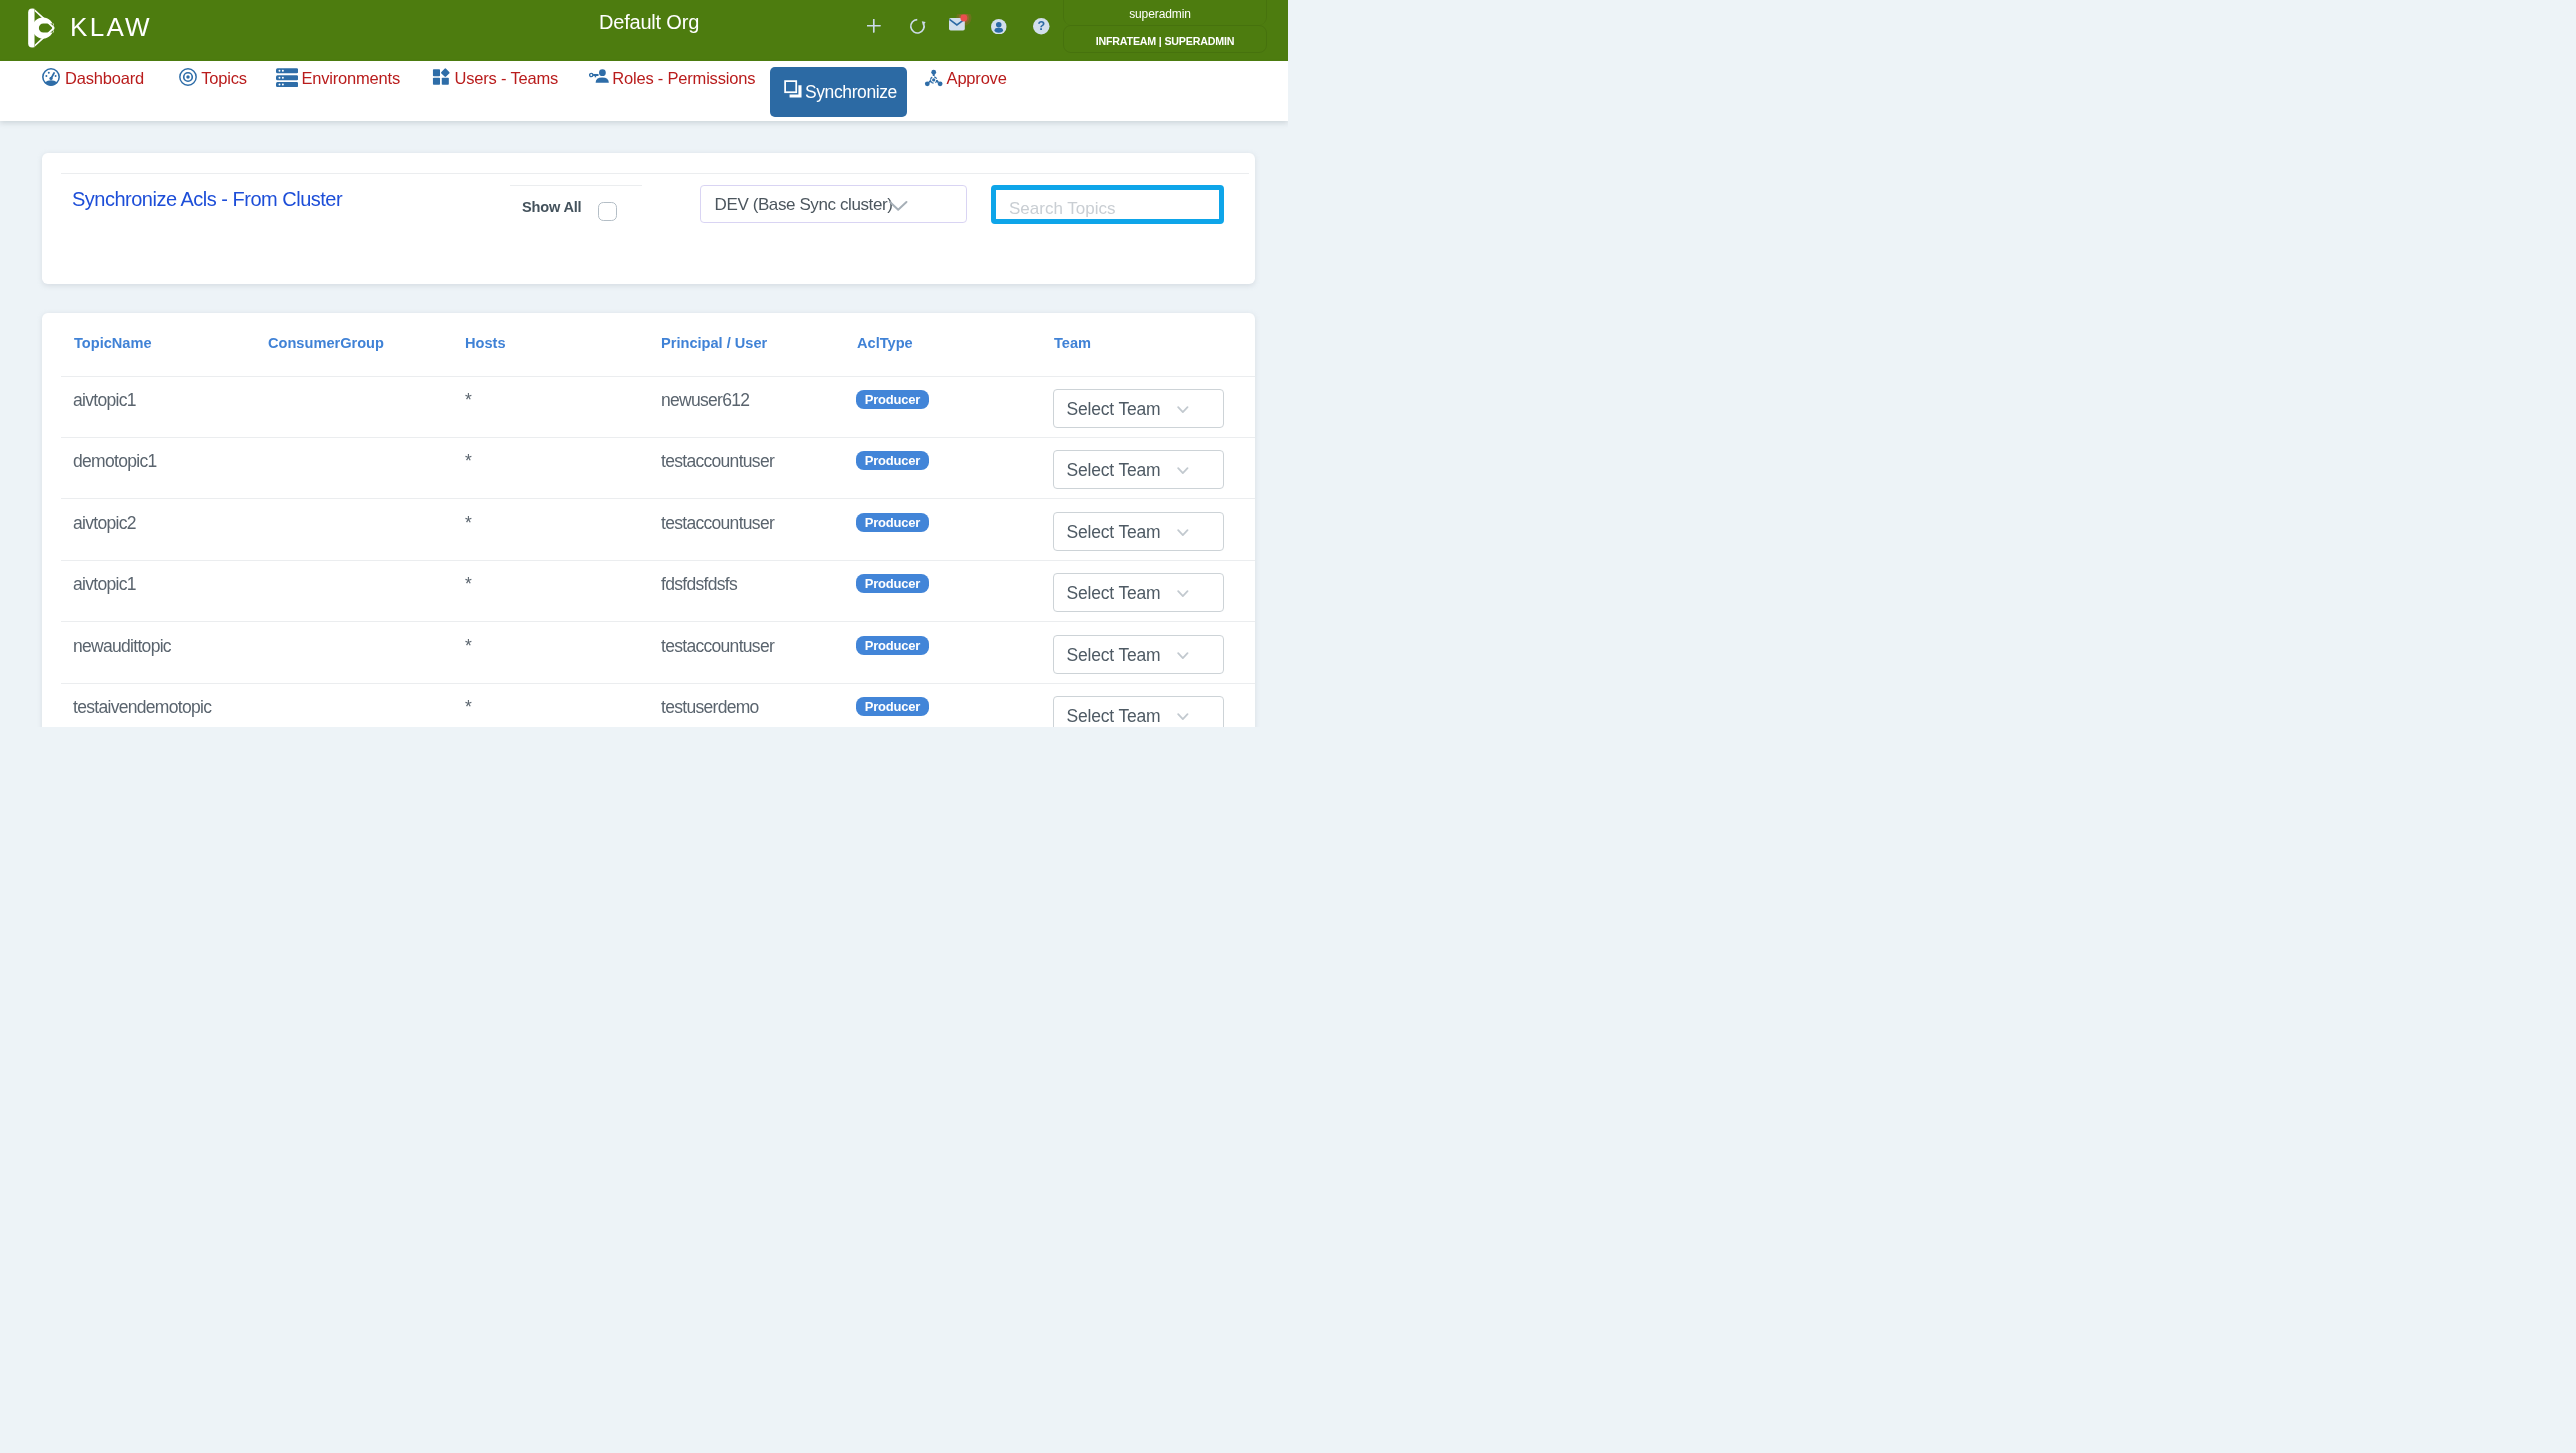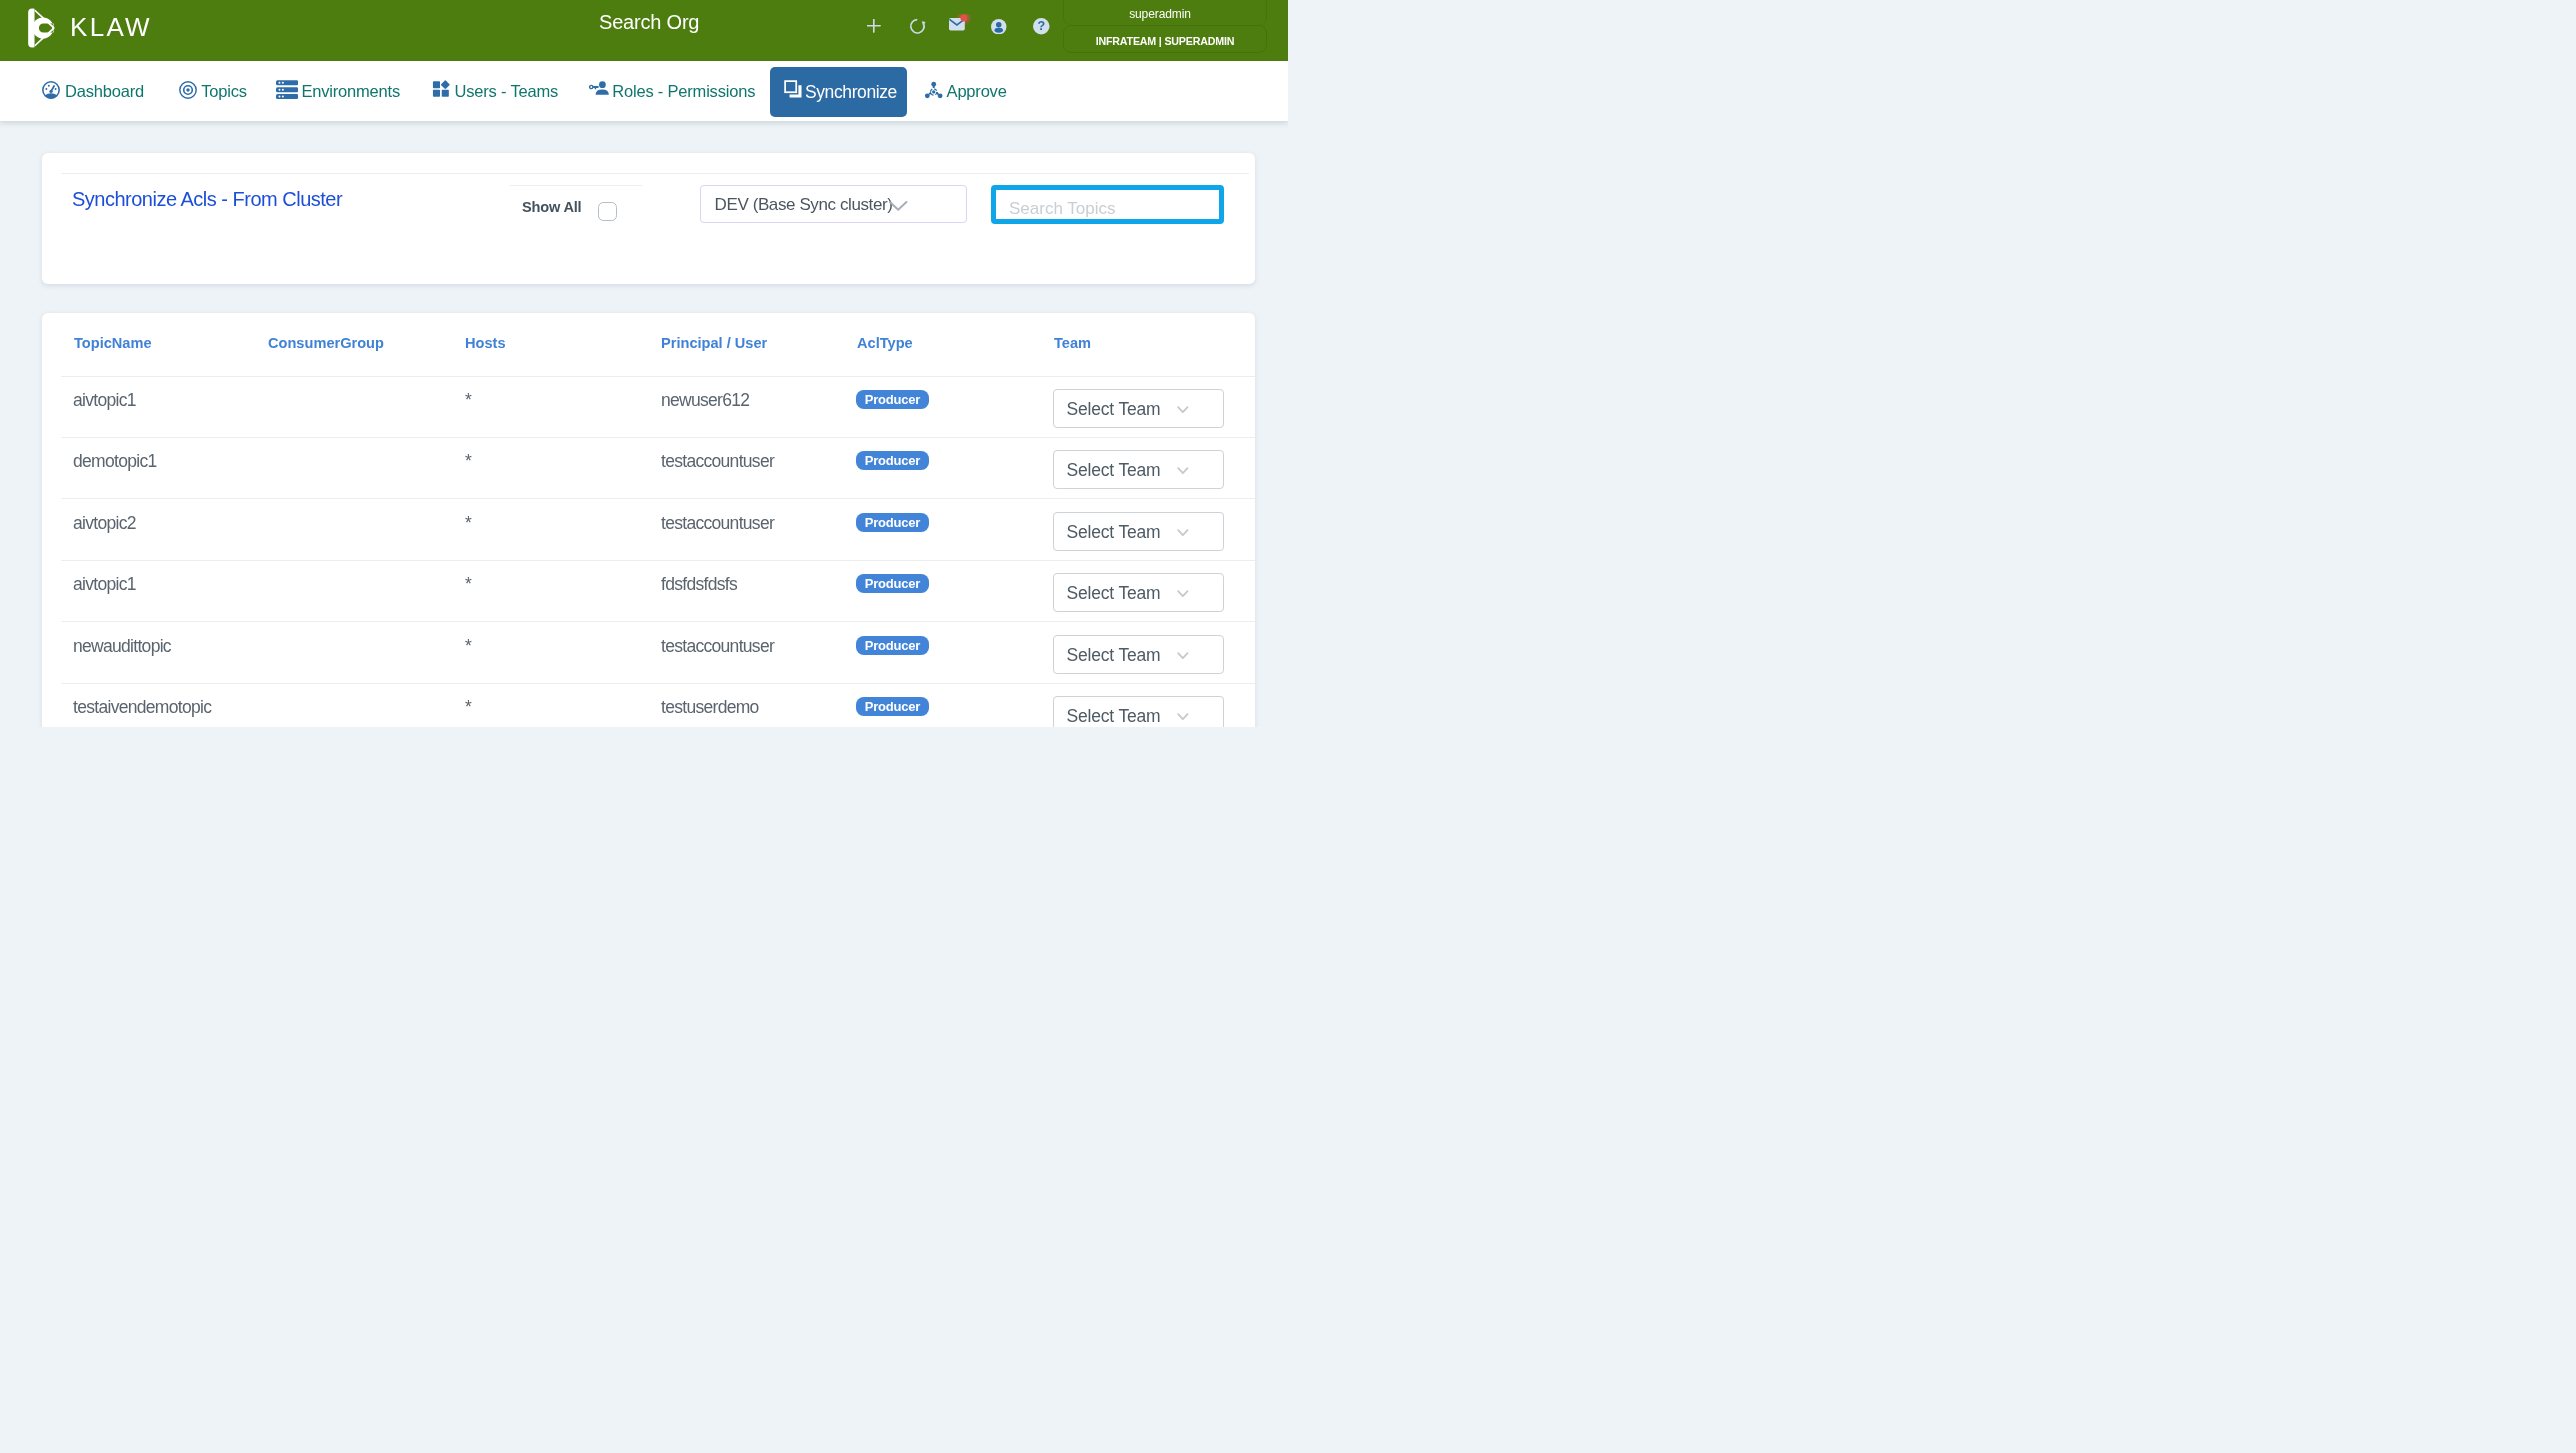--- a/index.html
+++ b/index.html
@@ -5,21 +5,21 @@
 * { margin:0; padding:0; box-sizing:border-box; }
 html,body { width:1288px; height:727px; overflow:hidden; }
 body { font-family:"Liberation Sans", sans-serif; background:#edf3f7; position:relative; }
 .hdr { position:absolute; left:0; top:0; width:1288px; height:61px; background:#4d7c0f; overflow:hidden; }
 .klaw { position:absolute; left:70px; top:12px; color:#fff; font-size:26px; letter-spacing:2.3px; font-weight:400; }
 .dorg { position:absolute; left:599px; top:11.2px; color:#fff; font-size:20px; letter-spacing:-0.2px; }
 .sadmin { position:absolute; left:1058px; top:6.8px; width:204px; text-align:center; color:#fff; font-size:12px; letter-spacing:-0.1px; white-space:nowrap; }
 .sbox1 { position:absolute; left:1063px; top:-7.8px; width:204px; height:33px; border:1px solid rgba(0,0,0,0.07); border-bottom:none; border-radius:7.8px; }
 .iteam { position:absolute; left:1063px; top:25px; width:204px; height:27.5px; border:1px solid rgba(0,0,0,0.08); border-radius:7.8px; color:#fff; font-size:10.7px; font-weight:bold; text-align:center; line-height:30px; white-space:nowrap; letter-spacing:-0.2px; }
 .nav { position:absolute; left:0; top:61px; width:1288px; height:60px; background:#fff; box-shadow:0 2.9px 4.9px rgba(120,130,140,.25); }
-.nitem { position:absolute; top:0; height:60px; display:flex; align-items:center; color:#0f766e; font-size:16.5px; letter-spacing:-0.2px; }
+.nitem { position:absolute; top:8px; height:60px; display:flex; color:#b91c1c; font-size:16.5px; letter-spacing:-0.2px; }
 .nitem svg { position:relative; top:-1.2px; }
 .ntab { position:absolute; left:770px; top:5.8px; width:137px; height:50px; background:#2c6aa4; border-radius:4.9px; color:#fff; font-size:16.5px; letter-spacing:-0.4px; }
 .ntab span { position:absolute; left:35px; top:14.8px; font-size:17.5px; }
 .card { position:absolute; background:#fff; border-radius:5.8px; box-shadow:0 1.9px 4.9px rgba(150,160,170,.25); }
 #card1 { left:42px; top:153px; width:1213px; height:131px; }
 #card2 { left:42px; top:313px; width:1213px; height:486px; }
 .line { position:absolute; height:1px; background:#ebedef; }
 .title { position:absolute; left:30px; top:35px; color:#1d4ed8; font-size:20px; font-weight:500; letter-spacing:-0.5px; }
 .showall { position:absolute; left:480px; top:46px; color:#44525c; font-size:14.6px; font-weight:bold; letter-spacing:-0.2px; }
 .chk { position:absolute; left:556px; top:49px; width:18.5px; height:18.5px; border:1.5px solid #b4bec6; border-radius:5.3px; }
@@ -40,21 +40,21 @@
 </style>
 </head>
 <body>
 <div class="hdr">
   <svg style="position:absolute;left:27px;top:6.8px" width="28" height="42" viewBox="0 0 29 43">
     <path d="M1.2 5.5 Q1.2 1.2 5.5 1.3 L7.8 1.6 L7.8 41.4 L5.5 41.7 Q1.2 41.8 1.2 37.5 Z" fill="#fff"></path>
     <path d="M8 2 L28.4 20.4 L28.4 22.6 L8 41 L8 38.9 L26 22.1 L26 20.9 L8 4.1 Z" fill="#fff"></path>
     <path fill-rule="evenodd" d="M16.5 10.5 A11 11 0 1 0 16.5 32.5 A11 11 0 1 0 16.5 10.5 Z M16.9 16.9 L27.6 16.9 L27.6 26.1 L16.9 26.1 A4.6 4.6 0 0 1 16.9 16.9 Z" fill="#fff"></path>
   </svg>
   <div class="klaw">KLAW</div>
-  <div class="dorg">Search Org</div>
+  <div class="dorg">Default Org</div>
   <svg class="hic" style="left:867px;top:19px" width="13.6" height="13.6" viewBox="0 0 14 14">
       <path d="M7 0.5 V13.5 M0.5 7 H13.5" stroke="#ccdbe9" stroke-width="1.7" stroke-linecap="round"></path>
     </svg>
   <svg class="hic" style="left:909px;top:18px" width="16.5" height="16.5" viewBox="0 0 17 17">
       <path d="M8.5 1.6 A6.9 6.9 0 1 0 15.1 5.9" fill="none" stroke="#ccdbe9" stroke-width="1.7"></path>
       <path d="M13.2 3.4 L17.1 4.2 L14.5 8.2 Z" fill="#ccdbe9"></path>
     </svg>
   <svg class="hic" style="left:949px;top:14px" width="23" height="21.4" viewBox="0 0 24 22">
       <circle cx="15.5" cy="4" r="8" fill="rgba(235,80,80,0.20)"></circle>
       <circle cx="15.5" cy="4" r="5.6" fill="rgba(235,80,80,0.28)"></circle>

